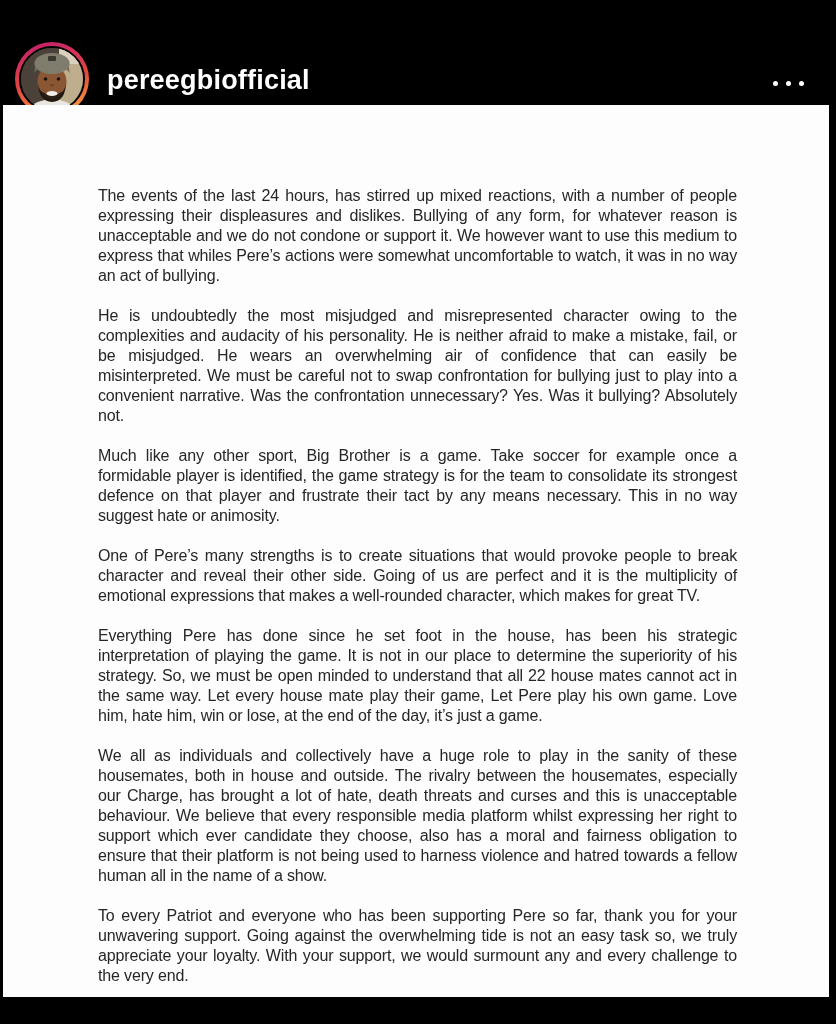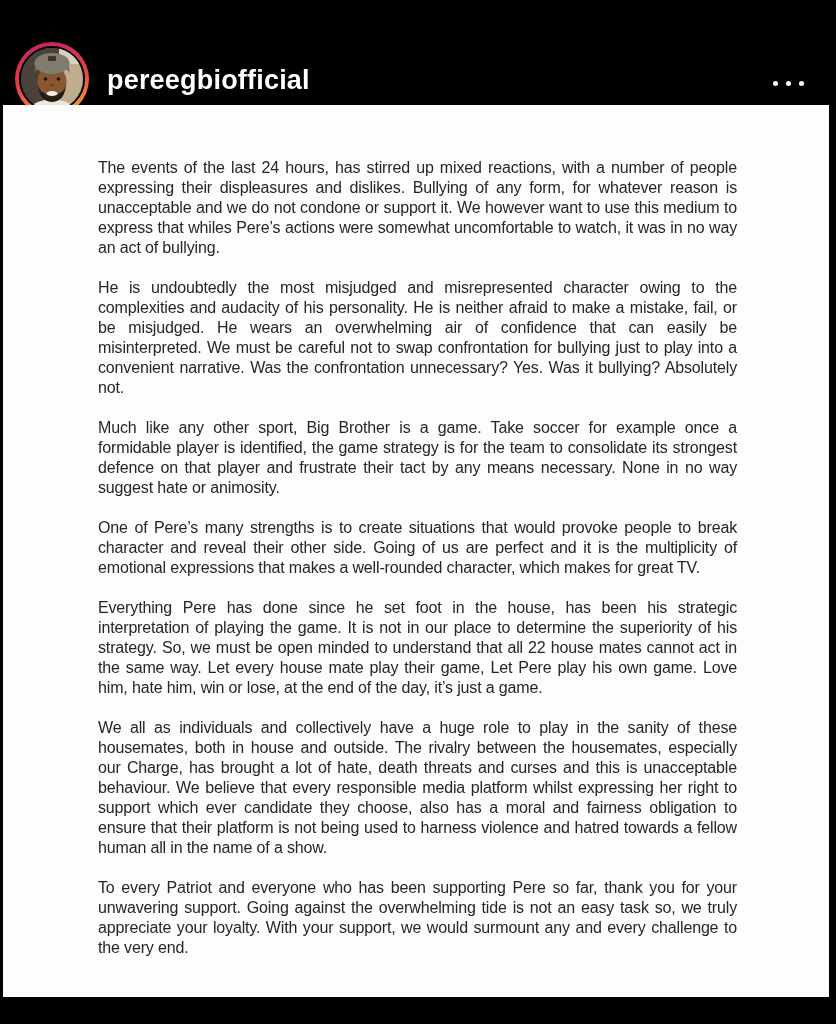--- a/index.html
+++ b/index.html
@@ -75,20 +75,21 @@
   .statement-card {
     position: absolute;
     left: 3px; top: 105px;
     width: 826px;
     height: 892px;
     background: #fdfdfd;
     box-sizing: border-box;
   }
   .statement-text {
     padding: 53px 92px 0 95px;
+    margin-top: 28px;
   }
   .statement-text p {
     margin: 0 0 20px 0;
     font-size: 16px;
     line-height: 20px;
     color: #262626;
     text-align: justify;
     letter-spacing: -0.15px;
   }
 
@@ -135,21 +136,21 @@
       <span class="dot"></span>
       <span class="dot"></span>
       <span class="dot"></span>
     </div>
   </div>
 
   <div class="statement-card">
     <div class="statement-text">
       <p>The events of the last 24 hours, has stirred up mixed reactions, with a number of people expressing their displeasures and dislikes. Bullying of any form, for whatever reason is unacceptable and we do not condone or support it. We however want to use this medium to express that whiles Pere’s actions were somewhat uncomfortable to watch, it was in no way an act of bullying.</p>
       <p>He is undoubtedly the most misjudged and misrepresented character owing to the complexities and audacity of his personality. He is neither afraid to make a mistake, fail, or be misjudged. He wears an overwhelming air of confidence that can easily be misinterpreted. We must be careful not to swap confrontation for bullying just to play into a convenient narrative. Was the confrontation unnecessary? Yes. Was it bullying? Absolutely not.</p>
-      <p>Much like any other sport, Big Brother is a game. Take soccer for example once a formidable player is identified, the game strategy is for the team to consolidate its strongest defence on that player and frustrate their tact by any means necessary. None in no way suggest hate or animosity.</p>
+      <p>Much like any other sport, Big Brother is a game. Take soccer for example once a formidable player is identified, the game strategy is for the team to consolidate its strongest defence on that player and frustrate their tact by any means necessary. This in no way suggest hate or animosity.</p>
       <p>One of Pere’s many strengths is to create situations that would provoke people to break character and reveal their other side.  Going of us are perfect and it is the multiplicity of emotional expressions that makes a well-rounded character, which makes for great TV.</p>
       <p>Everything Pere has done since he set foot in the house, has been his strategic interpretation of playing the game. It is not in our place to determine the superiority of his strategy. So, we must be open minded to understand that all 22 house mates cannot act in the same way. Let every house mate play their game, Let Pere play his own game. Love him, hate him, win or lose, at the end of the day, it’s just a game.</p>
       <p>We all as individuals and collectively have a huge role to play in the sanity of these housemates, both in house and outside. The rivalry between the housemates, especially our Charge, has brought a lot of hate, death threats and curses and this is unacceptable behaviour. We believe that every responsible media platform whilst expressing her right to support which ever candidate they choose, also has a moral and fairness obligation to ensure that their platform is not being used to harness violence and hatred towards a fellow human all in the name of a show.</p>
       <p>To every Patriot and everyone who has been supporting Pere so far, thank you for your unwavering support. Going against the overwhelming tide is not an easy task so, we truly appreciate your loyalty. With your support, we would surmount any and every challenge to the very end.</p>
     </div>
   </div>
 
   <div class="bottom-letterbox"></div>
 
 </div>

